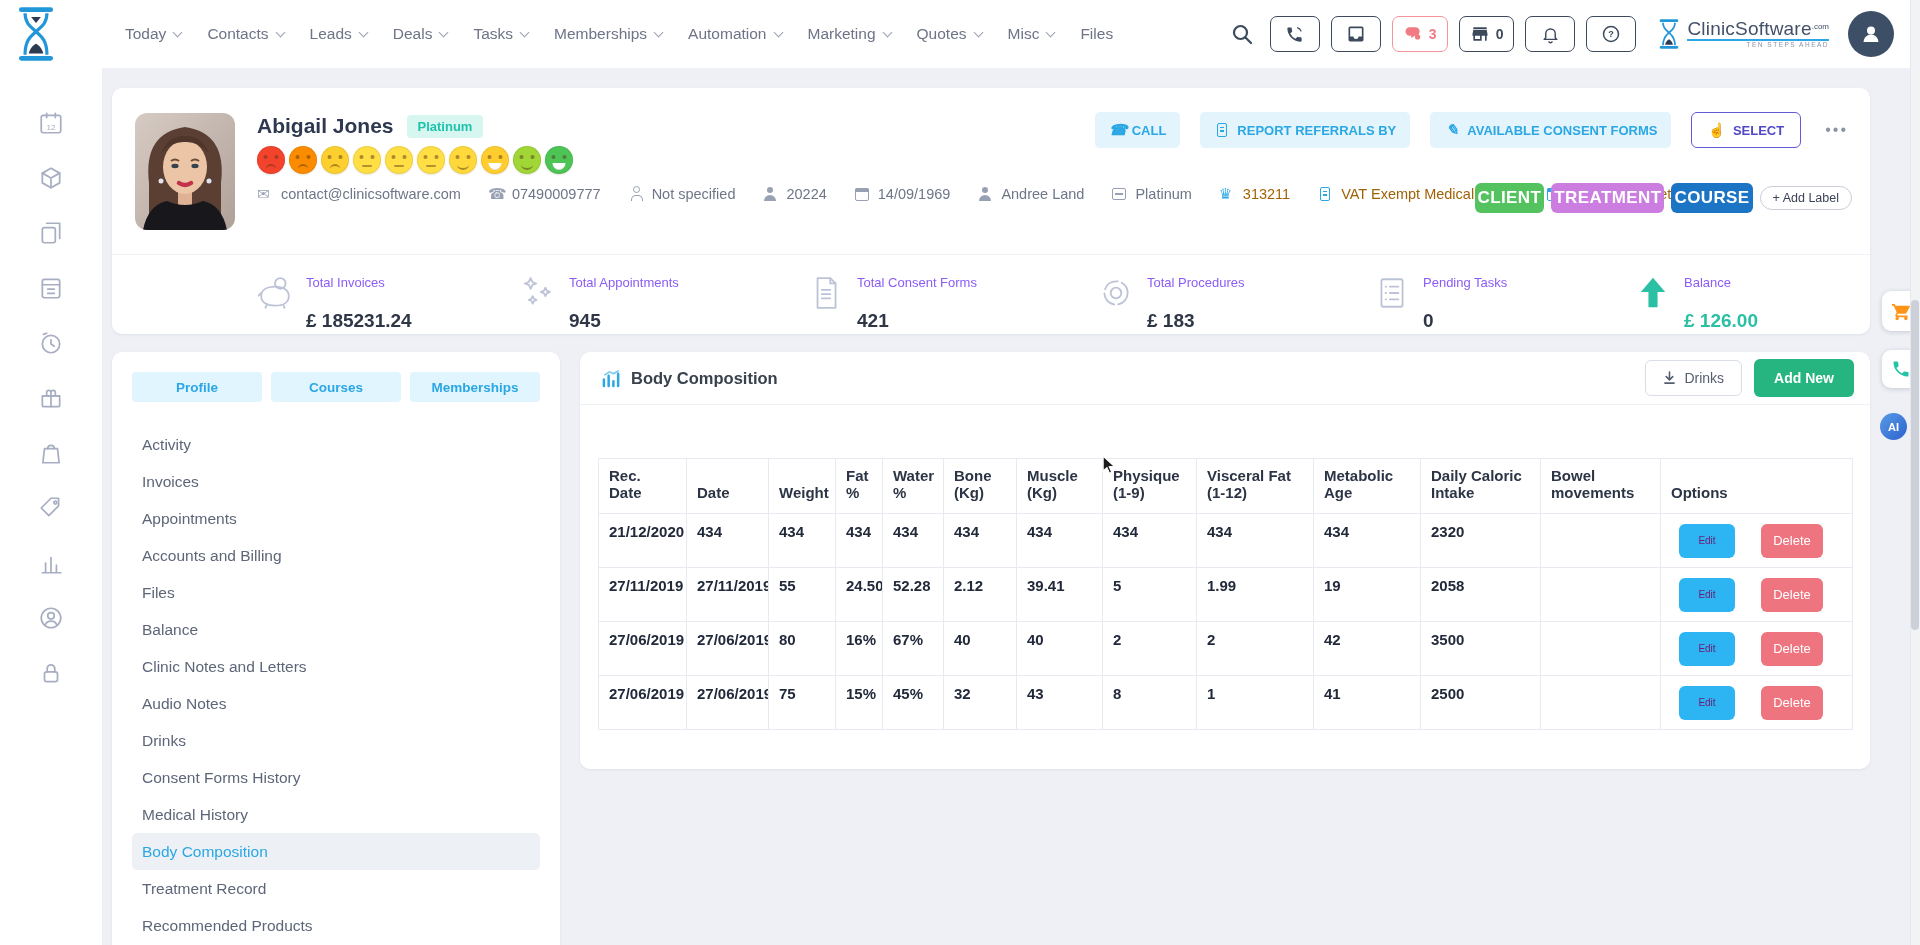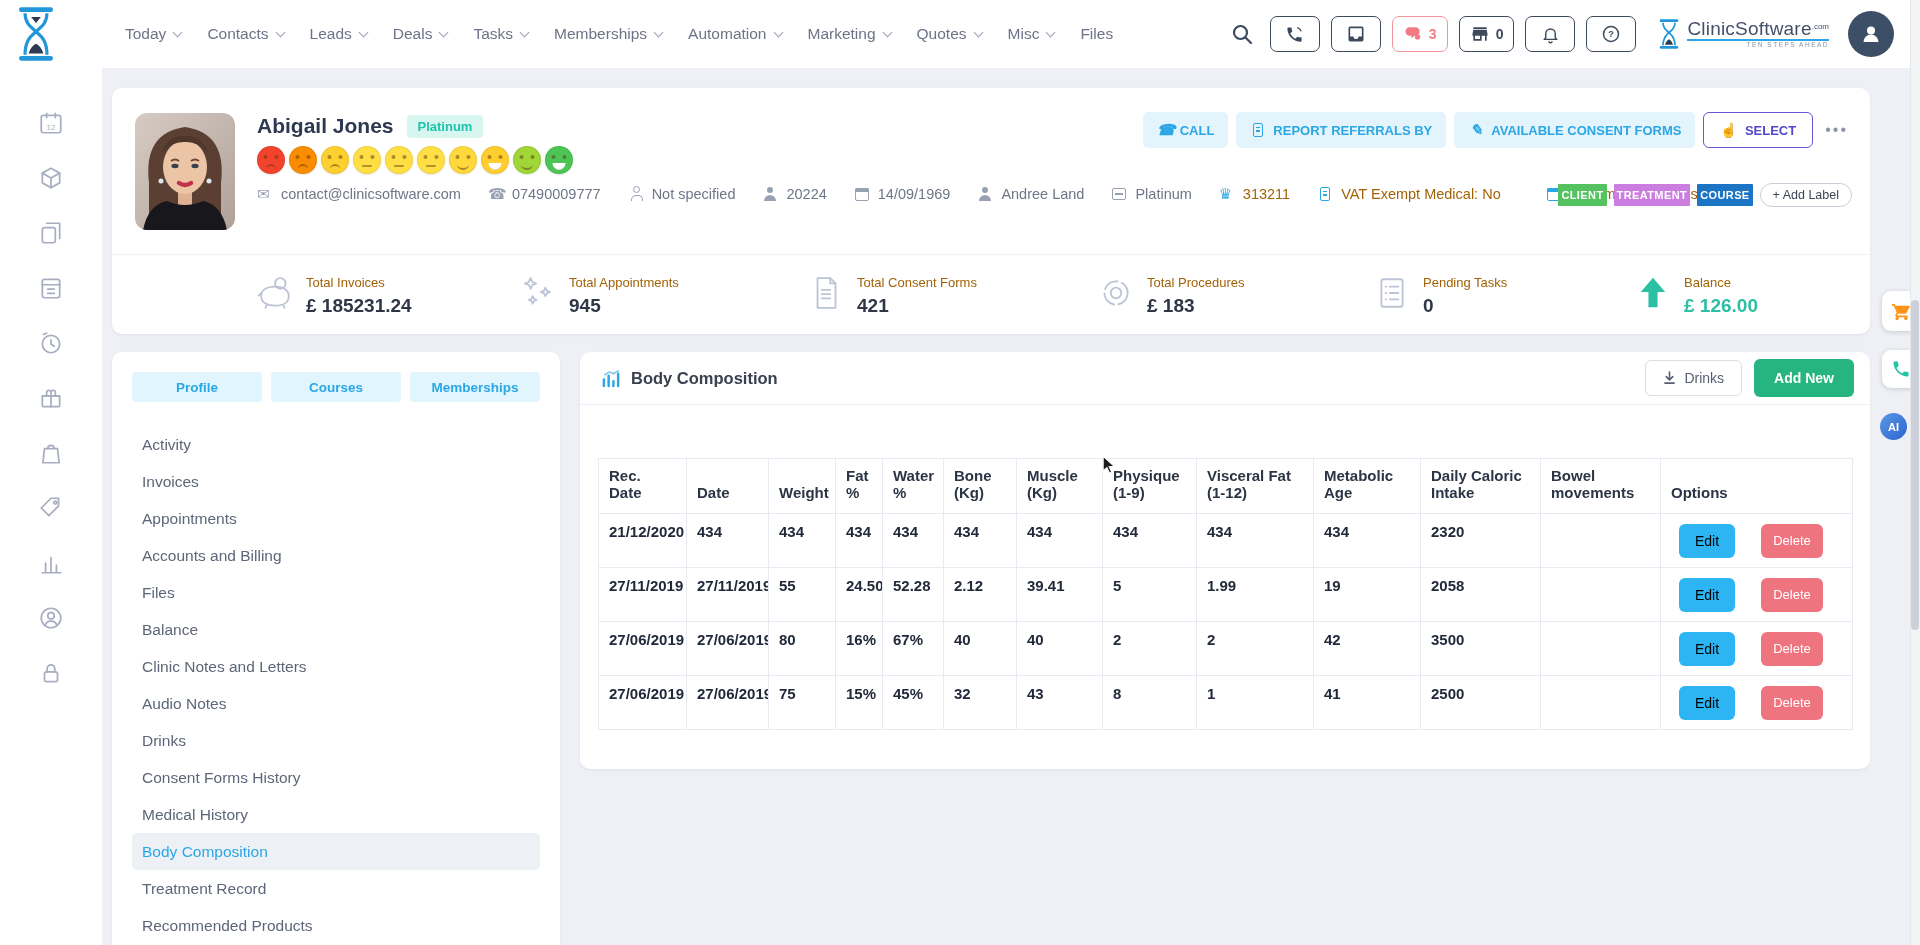--- a/index.html
+++ b/index.html
@@ -68,35 +68,35 @@
   .i-cal::before{content:"";position:absolute;inset:2px 1px 1px 1px;border:1.5px solid #98a0b3;border-radius:2px}
   .i-cal::after{content:"";position:absolute;top:2px;left:1px;right:1px;height:4px;background:#98a0b3;border-radius:2px 2px 0 0}
   .detail.accent .i-cal::before{border-color:#2aa7e4}
   .detail.accent .i-cal::after{background:#2aa7e4}
   .i-box::before{content:"";position:absolute;inset:2px 1px;border:1.5px solid #98a0b3;border-radius:2px}
   .i-box::after{content:"";position:absolute;top:7px;left:4px;right:4px;height:1.6px;background:#98a0b3}
   .i-doc::before{content:"";position:absolute;inset:1px 3px;border:1.5px solid #2aa7e4;border-radius:2px}
   .i-doc::after{content:"";position:absolute;top:5px;left:6px;right:6px;height:5px;
     background:repeating-linear-gradient(#2aa7e4 0 1.4px,transparent 1.4px 3.4px)}
   #labels-row{position:absolute;right:18px;top:95px;display:flex;align-items:center;gap:7px}
-  .pill{font-size:11px;font-weight:bold;letter-spacing:.4px;color:#fff;padding:5px 3px;border-radius:1px}
+  .pill{font-size:17px;font-weight:bold;letter-spacing:.4px;color:#fff;padding:5px 3px;border-radius:6px}
   #add-label-btn{font-size:12.5px;color:#3b4354;border:1px solid #c9ced8;background:#fff;border-radius:13px;padding:4px 12px;cursor:pointer}
-  #actions-row{position:absolute;right:18px;top:24px;display:flex;align-items:center;gap:8px}
+  #actions-row{position:absolute;right:18px;top:24px;display:flex;align-items:center;gap:20px}
   .act-btn{display:flex;align-items:center;gap:7px;background:#e3f4fc;color:#2aa7e4;border:none;border-radius:5px;
     padding:10px 14px;font-size:13px;font-weight:bold;cursor:pointer;white-space:nowrap}
   .act-btn .di::before{color:#2aa7e4}
   .act-btn .i-person::before,.act-btn .i-person::after{background:#2aa7e4}
   #select-btn{display:flex;align-items:center;gap:7px;background:#fff;border:1.6px solid #6459d6;color:#5348c8;
     border-radius:6px;padding:9px 16px;font-size:13px;font-weight:bold;cursor:pointer}
   #select-btn .hand{font-size:14px;color:#5348c8}
   #more-btn{background:none;border:none;color:#8b93a6;font-size:16px;letter-spacing:2px;cursor:pointer;padding:4px}
   #more-btn::before{content:"•••"}
   #stats-strip{position:absolute;left:0;right:0;top:166px;bottom:0;border-top:1px solid #eef1f5}
   .stat{position:absolute;top:20px;display:flex;align-items:flex-start;gap:13px}
-  .stat .lbl{font-size:13px;color:#a16207;margin-bottom:5px}
+  .stat .lbl{font-size:13px;color:#8b5cf6;margin-bottom:20px}
   .stat .val{font-size:19px;font-weight:bold;color:#2f3747}
   .stat.accent .val{color:#2bbfa4}
   .st{fill:none;stroke:#bdc3d6;stroke-width:1.7;stroke-linecap:round;stroke-linejoin:round}
   
   #side-panel{left:22px;top:284px;width:448px;height:690px;padding:20px}
   #side-tabs{display:flex;gap:9px}
   .side-tab{flex:1;height:30px;background:#e1f5fe;color:#2aa7e4;border:none;border-radius:4px;
     font-size:13.5px;font-weight:bold;cursor:pointer}
   #side-menu{margin-top:24px;display:flex;flex-direction:column}
   .menu-item{height:37px;display:flex;align-items:center;padding-left:10px;font-size:15.5px;color:#5d6678;
@@ -110,21 +110,21 @@
   #export-btn{display:flex;align-items:center;gap:8px;background:#fff;border:1px solid #d9dde6;border-radius:6px;
     padding:9px 17px;font-size:14px;color:#555e70;cursor:pointer}
   #addnew-btn{background:#26b580;color:#fff;border:none;border-radius:6px;padding:11px 20px;
     font-size:14px;font-weight:bold;margin-left:12px;cursor:pointer}
   #bc-table{position:absolute;left:18px;top:106px;width:1254px;border-collapse:collapse;table-layout:fixed}
   #bc-table th,#bc-table td{border:1px solid #e7eaf0;text-align:left;overflow:hidden}
   #bc-table th{font-size:15px;font-weight:bold;color:#2c3545;padding:8px 10px 12px;height:55px;vertical-align:bottom;background:#fff}
   #bc-table td{font-size:15px;color:#21293a;padding:9px 10px;height:54px;vertical-align:top;background:#fff;font-weight:bold}
   #bc-table td.opt{vertical-align:middle}
   .opt-wrap{display:flex;align-items:center;gap:26px;padding-left:8px}
-  .btn-edit{width:56px;height:34px;background:#2cb5f2;color:#000000;border:none;border-radius:6px;font-size:14px;cursor:pointer}
+  .btn-edit{width:56px;height:34px;background:#2cb5f2;color:#701a75;border:none;border-radius:6px;font-size:10px;cursor:pointer}
   .btn-del{width:62px;height:34px;background:#ee7580;color:#fff;border:none;border-radius:6px;font-size:13px;cursor:pointer}
   .c1{width:88px}.c2{width:82px}.c3{width:67px}.c4{width:47px}.c5{width:61px}.c6{width:73px}.c7{width:86px}
   .c8{width:94px}.c9{width:117px}.c10{width:107px}.c11{width:120px}.c12{width:120px}.c13{width:192px}
   
   .float-box{position:absolute;right:-6px;width:44px;height:40px;background:#fff;border-radius:9px;
     box-shadow:0 1px 5px rgba(20,30,60,.18);display:flex;align-items:center;padding-left:9px;z-index:6;cursor:pointer}
   #ai-bubble{position:absolute;right:13px;top:413px;width:27px;height:27px;border-radius:50%;
     background:linear-gradient(135deg,#5a9ae6,#2b63cf);color:#fff;font-size:11px;font-weight:bold;
     display:flex;align-items:center;justify-content:center;z-index:6;cursor:pointer}
   #scrollbar{position:absolute;right:0;top:0;width:10px;height:945px;background:#f2f3f5;border-left:1px solid #e6e8ec;z-index:7}

